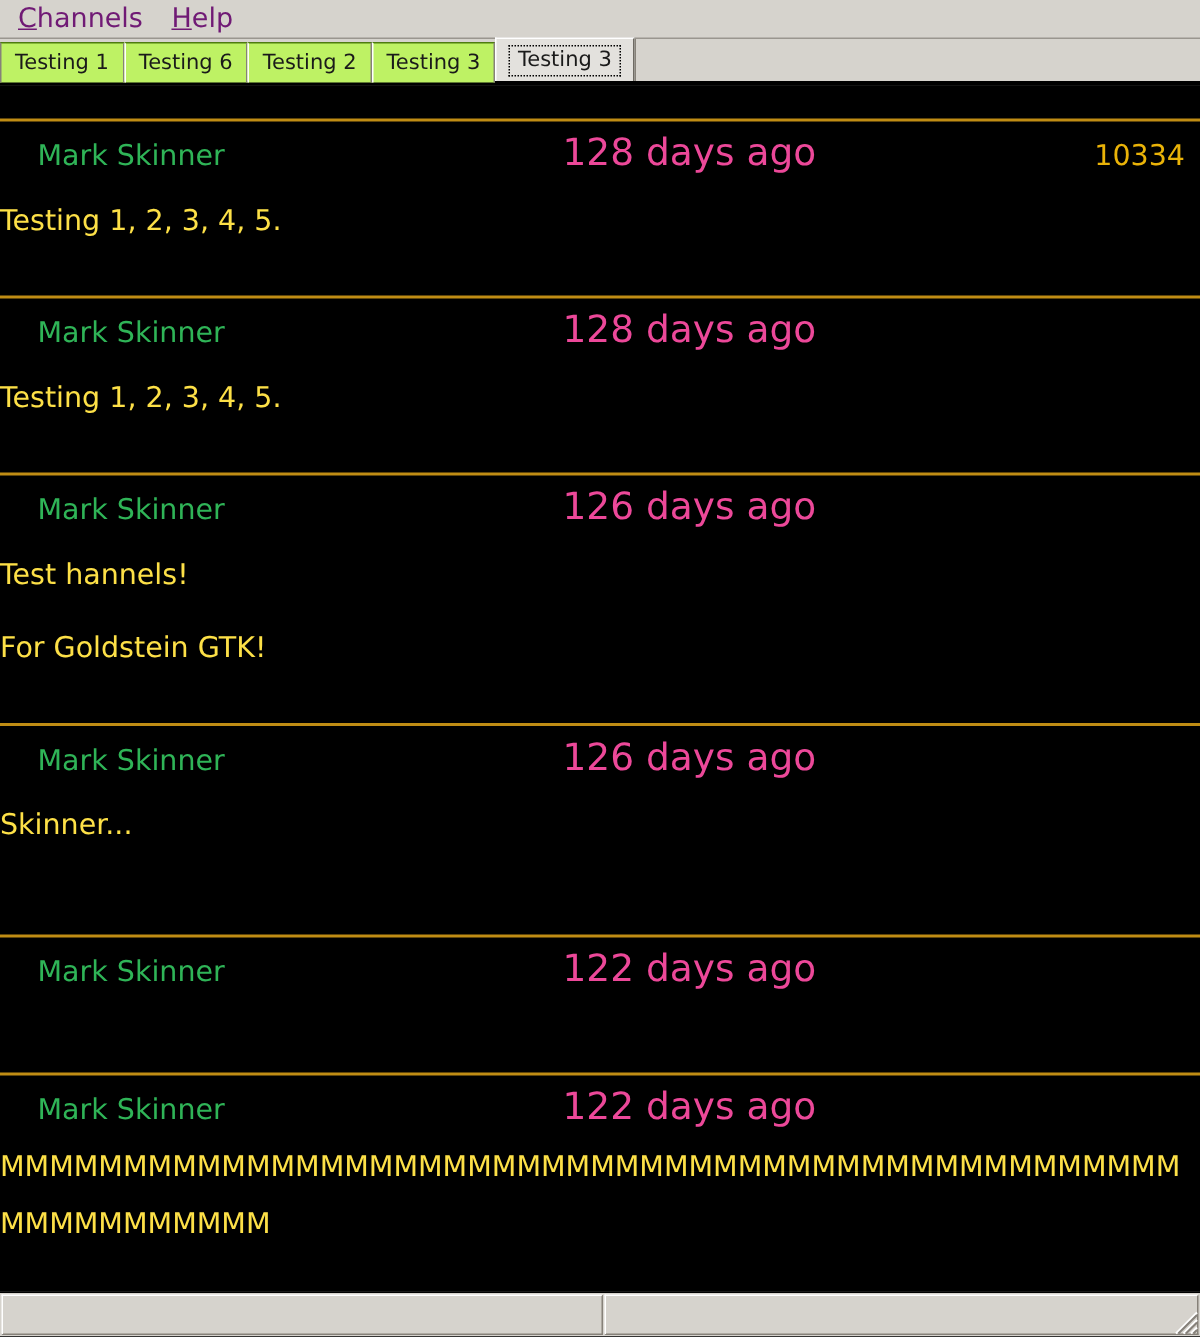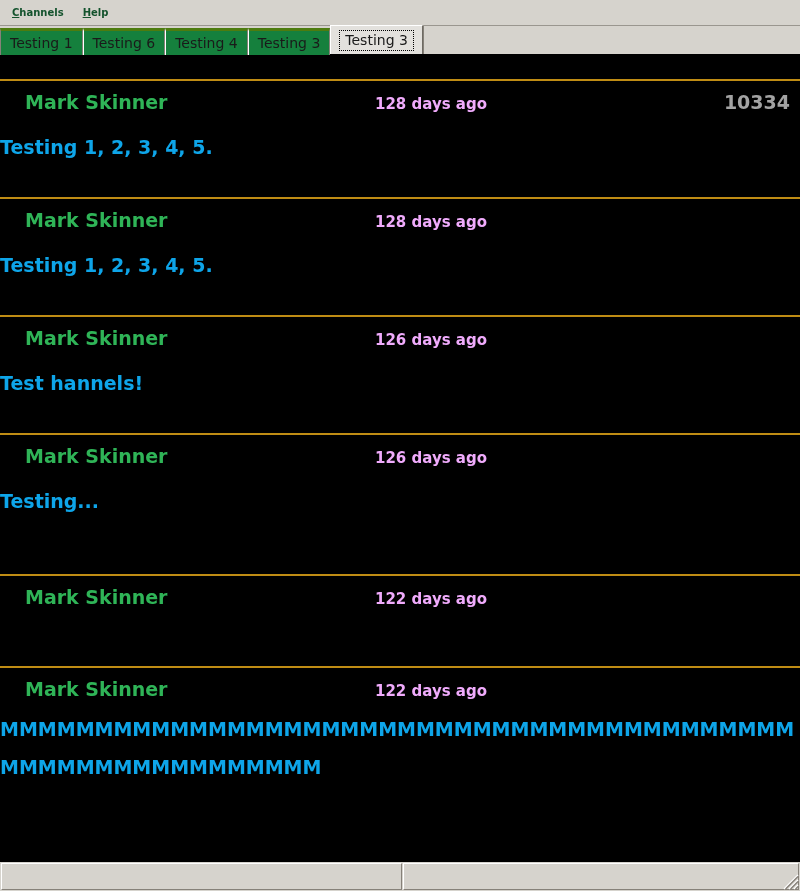--- a/index.html
+++ b/index.html
@@ -30,28 +30,27 @@
     height: 26px;
     flex: 0 0 26px;
     background: #d6d3cd;
     border-bottom: 1px solid #9a968f;
     display: flex;
     align-items: center;
     padding-left: 8px;
     box-sizing: border-box;
   }
   .menu-item {
-    font-size: 10px;
-    color: #14532d;
+    font-size: 18px;
+    color: #701a75;
     padding: 2px 9px 2px 4px;
     margin-right: 6px;
     line-height: 1;
     white-space: nowrap;
     cursor: default;
-    font-weight: bold;
   }
   .menu-item .mn {
     text-decoration: underline;
   }
 
   
   .tabstrip {
     height: 31px;
     flex: 0 0 31px;
     background: #d6d3cd;
@@ -63,24 +62,24 @@
   }
   .tab {
     height: 27px;
     box-sizing: border-box;
     display: flex;
     align-items: center;
     justify-content: center;
     padding: 0 9px;
     font-size: 14px;
     color: #1a1a1a;
-    background: #15803d;
+    background: #bef264;
     border-left: 1px solid #ffffff;
     border-right: 1px solid #868179;
-    border-top: 3px solid #4d7c0f;
+    border-top: 1px solid #4d7c0f;
     cursor: default;
     white-space: nowrap;
     position: relative;
     top: 1px;
   }
   .tab:first-child {
     border-left: 1px solid #868179;
   }
   .tab.active {
     background: #e3e1dd;
@@ -114,55 +113,54 @@
   }
   .list-top-gap {
     height: 22px;
     background: #000000;
   }
   .message {
     background: #000000;
     border-top: 2px solid #bf8c14;
     box-sizing: border-box;
     padding: 0;
-    font-weight: bold;
   }
   .msg-head {
     display: flex;
     align-items: baseline;
     height: 42px;
     padding: 0;
     box-sizing: border-box;
   }
   .msg-author {
     color: #2fb457;
     font-size: 19px;
     padding-left: 25px;
     flex: 0 0 375px;
     box-sizing: border-box;
     line-height: 42px;
   }
   .msg-time {
-    color: #f0abfc;
-    font-size: 15px;
+    color: #ec4899;
+    font-size: 25px;
     flex: 0 0 305px;
     box-sizing: border-box;
     line-height: 42px;
   }
   .msg-id {
-    color: #a3a3a3;
+    color: #eab308;
     font-size: 19px;
     flex: 1 1 auto;
     text-align: right;
     padding-right: 10px;
     box-sizing: border-box;
     line-height: 42px;
   }
   .msg-body {
-    color: #0ea5e9;
+    color: #fde047;
     font-size: 19px;
     padding: 0 2px 0 0;
     box-sizing: border-box;
   }
   .msg-line {
     line-height: 49px;
     white-space: pre-wrap;
     word-break: break-all;
     overflow-wrap: anywhere;
   }
@@ -228,21 +226,21 @@
   </div>
 
   <div class="tabstrip">
     <div class="tab">
       <span>Testing 1</span>
     </div>
     <div class="tab">
       <span>Testing 6</span>
     </div>
     <div class="tab">
-      <span>Testing 4</span>
+      <span>Testing 2</span>
     </div>
     <div class="tab">
       <span>Testing 3</span>
     </div>
     <div class="tab active">
       <span class="tab-focus">Testing 3</span>
     </div>
     <div class="tab-filler"></div>
   </div>
 
@@ -273,31 +271,32 @@
       <div class="msg-pad"></div>
     </div>
 
     <div class="message">
       <div class="msg-head">
         <div class="msg-author">Mark Skinner</div>
         <div class="msg-time">126 days ago</div>
       </div>
       <div class="msg-body">
         <div class="msg-line">Test hannels!</div>
+        <div class="msg-line">For Goldstein GTK!</div>
       </div>
       <div class="msg-pad"></div>
     </div>
 
     <div class="message">
       <div class="msg-head">
         <div class="msg-author">Mark Skinner</div>
         <div class="msg-time">126 days ago</div>
       </div>
       <div class="msg-body">
-        <div class="msg-line">Testing...</div>
+        <div class="msg-line">Skinner...</div>
       </div>
       <div class="msg-pad tall"></div>
     </div>
 
     <div class="message">
       <div class="msg-head">
         <div class="msg-author">Mark Skinner</div>
         <div class="msg-time">122 days ago</div>
       </div>
       <div class="msg-pad tall"></div>

